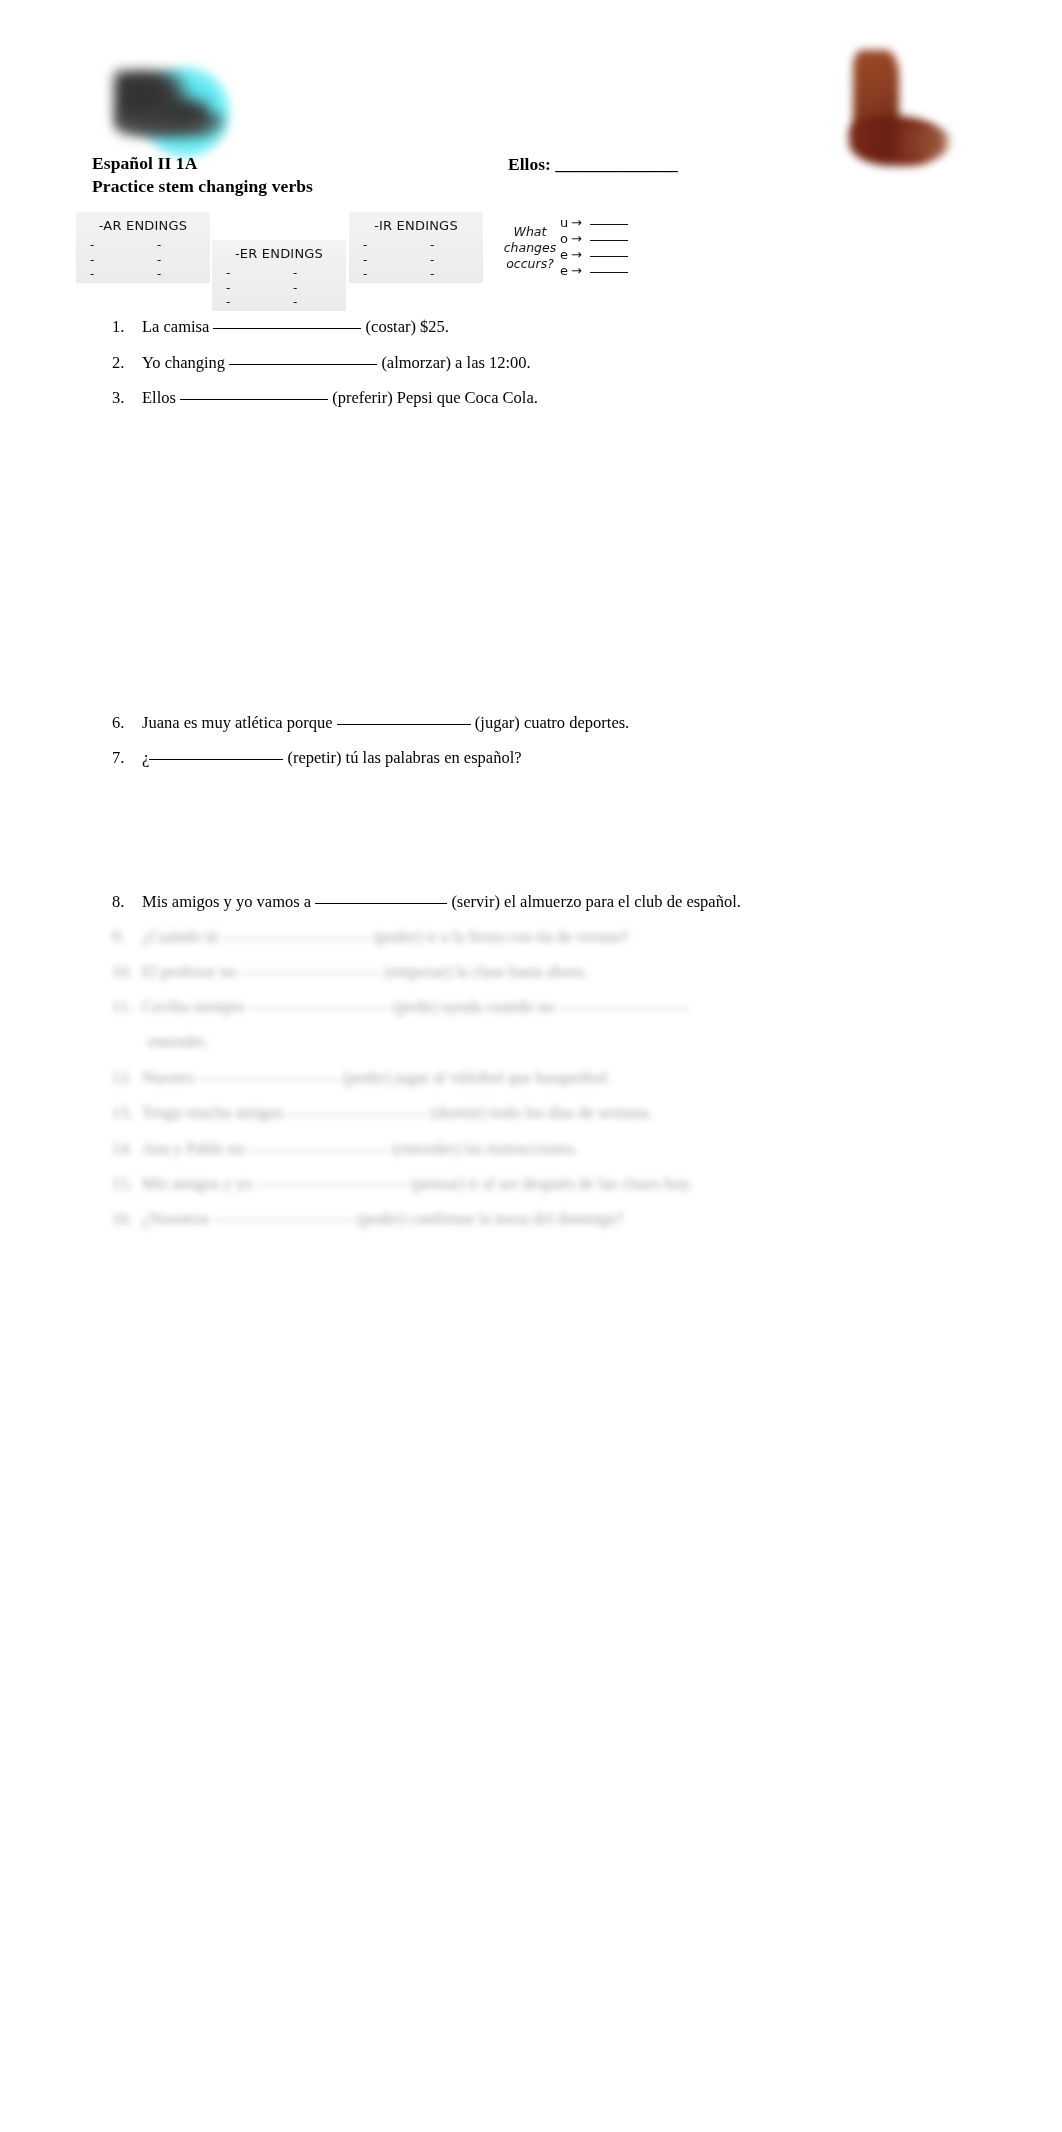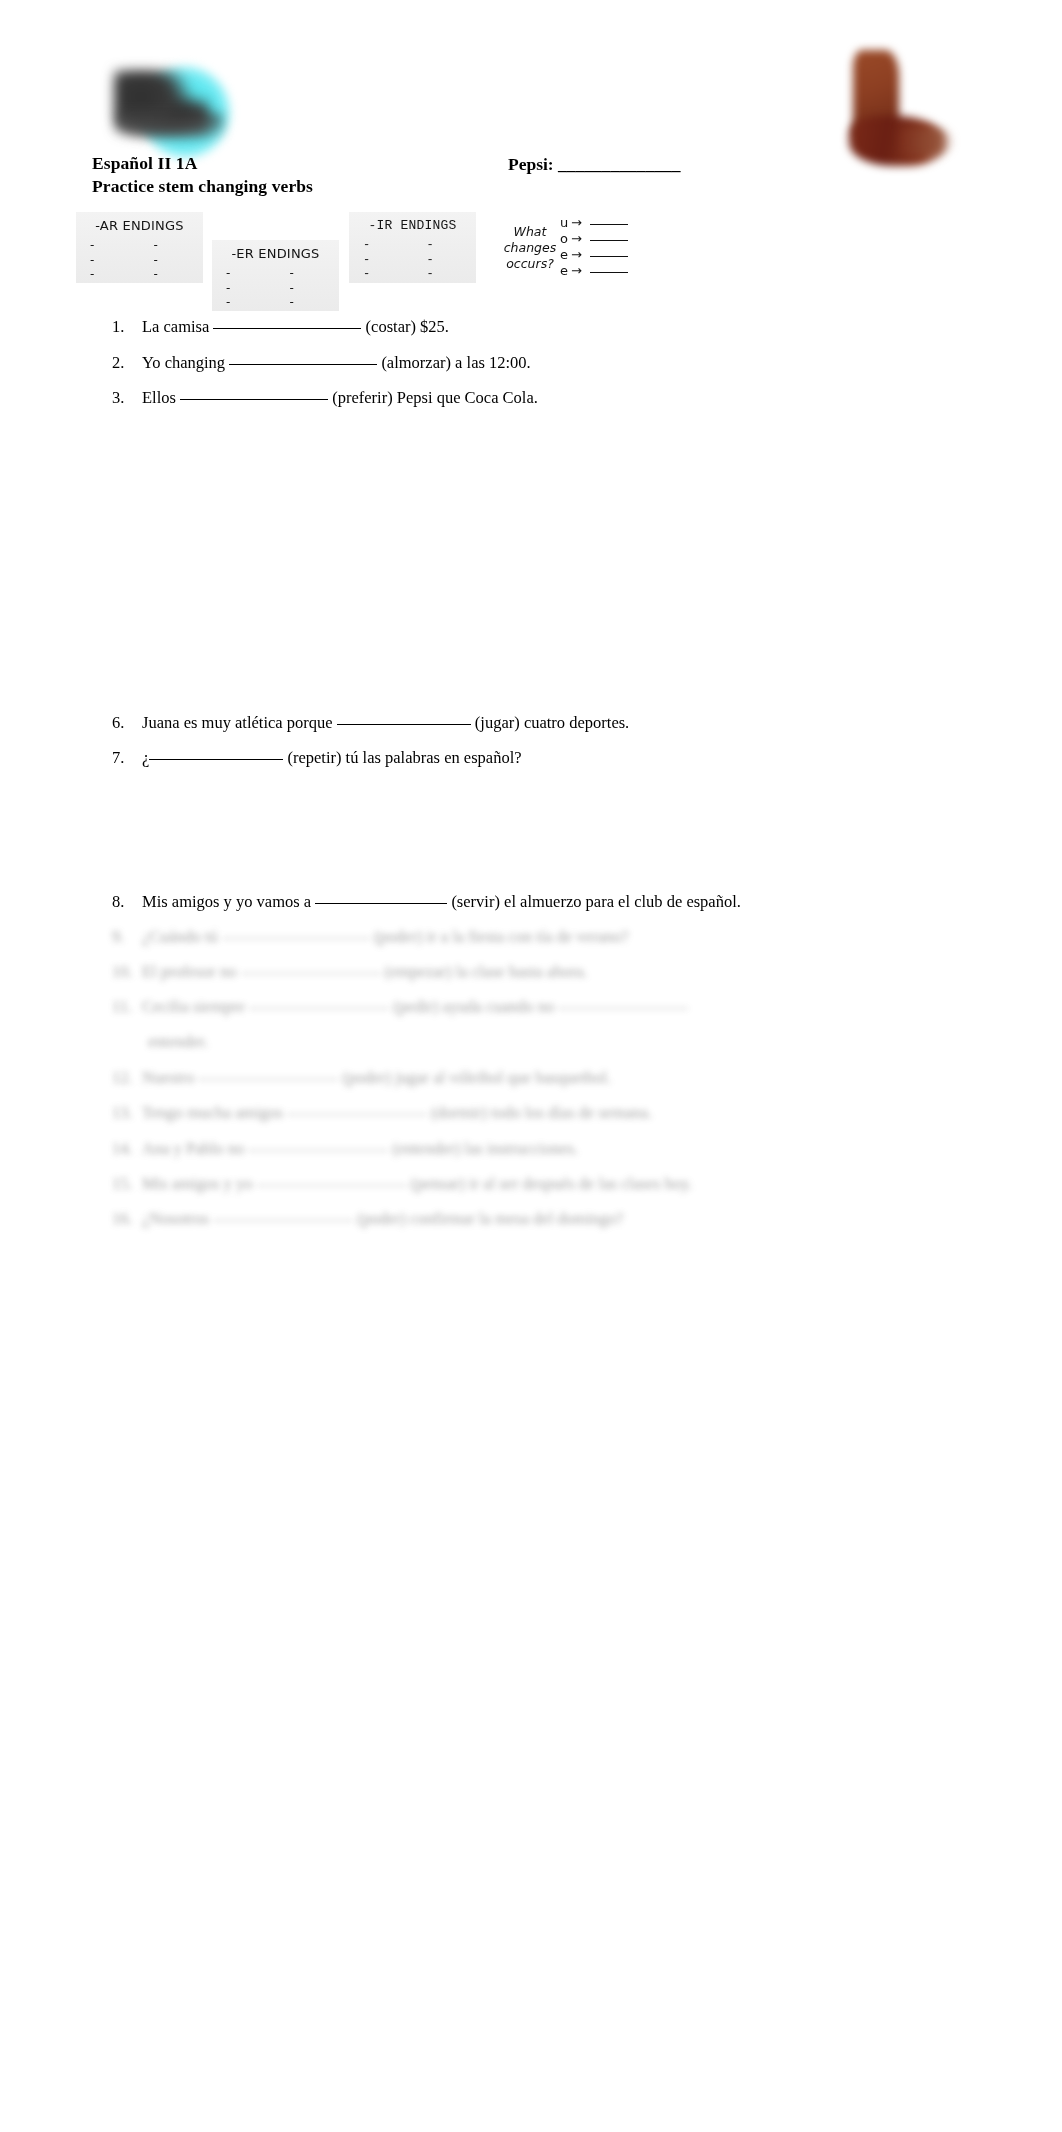--- a/index.html
+++ b/index.html
@@ -116,20 +116,21 @@
     white-space: nowrap;
   }
 
   
   .endbox {
     position: absolute;
     top: 212px;
     height: 71px;
     background: linear-gradient(180deg, #f3f3f3 0%, #efefef 45%, #ebebeb 100%);
     font-family: "DejaVu Sans", sans-serif;
+    padding-left: 7px;
   }
   .endbox .title {
     position: absolute;
     left: 0;
     right: 0;
     top: 6px;
     text-align: center;
     font-size: 13px;
     color: #141414;
     letter-spacing: 0.2px;
@@ -145,21 +146,21 @@
     flex: 1;
     padding-left: 14px;
   }
   .endbox .dash {
     font-size: 12px;
     line-height: 14.5px;
     color: #1a1a1a;
   }
   #box-ar { left: 76px; width: 127px; }
   #box-er { left: 212px; width: 127px; margin-top: 28px; }
-  #box-ir { left: 349px; width: 127px; font-family: Liberation Mono, monospace; }
+  #box-ir { left: 349px; width: 127px; }
 
   
   .changes {
     position: absolute;
     left: 498px;
     top: 214px;
     width: 140px;
   }
   .changes .q {
     position: absolute;
@@ -249,21 +250,21 @@
   <div class="img-boot">
     <div class="shaft"></div>
     <div class="foot"></div>
     <div class="toe"></div>
   </div>
 
   <div class="hdr-left">
     <div>Español II 1A</div>
     <div>Practice stem changing verbs</div>
   </div>
-  <div class="hdr-right">Pepsi: ______________</div>
+  <div class="hdr-right">Ellos: ______________</div>
 
   <div class="endbox" id="box-ar">
     <div class="title">-AR ENDINGS</div>
     <div class="cols">
       <div class="col">
         <div class="dash">-</div>
         <div class="dash">-</div>
         <div class="dash">-</div>
       </div>
       <div class="col">

